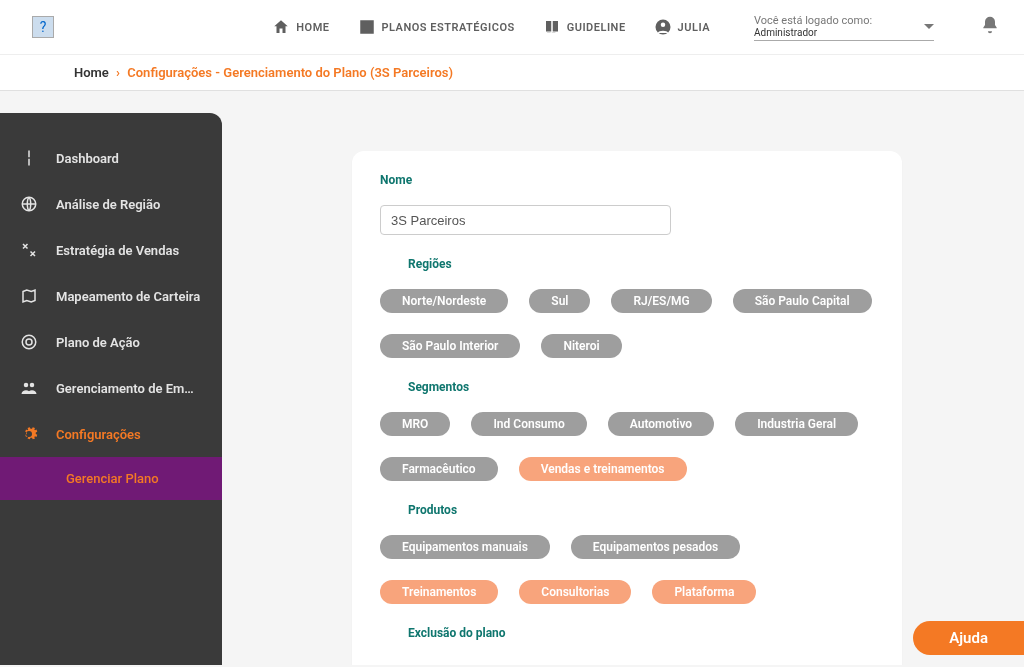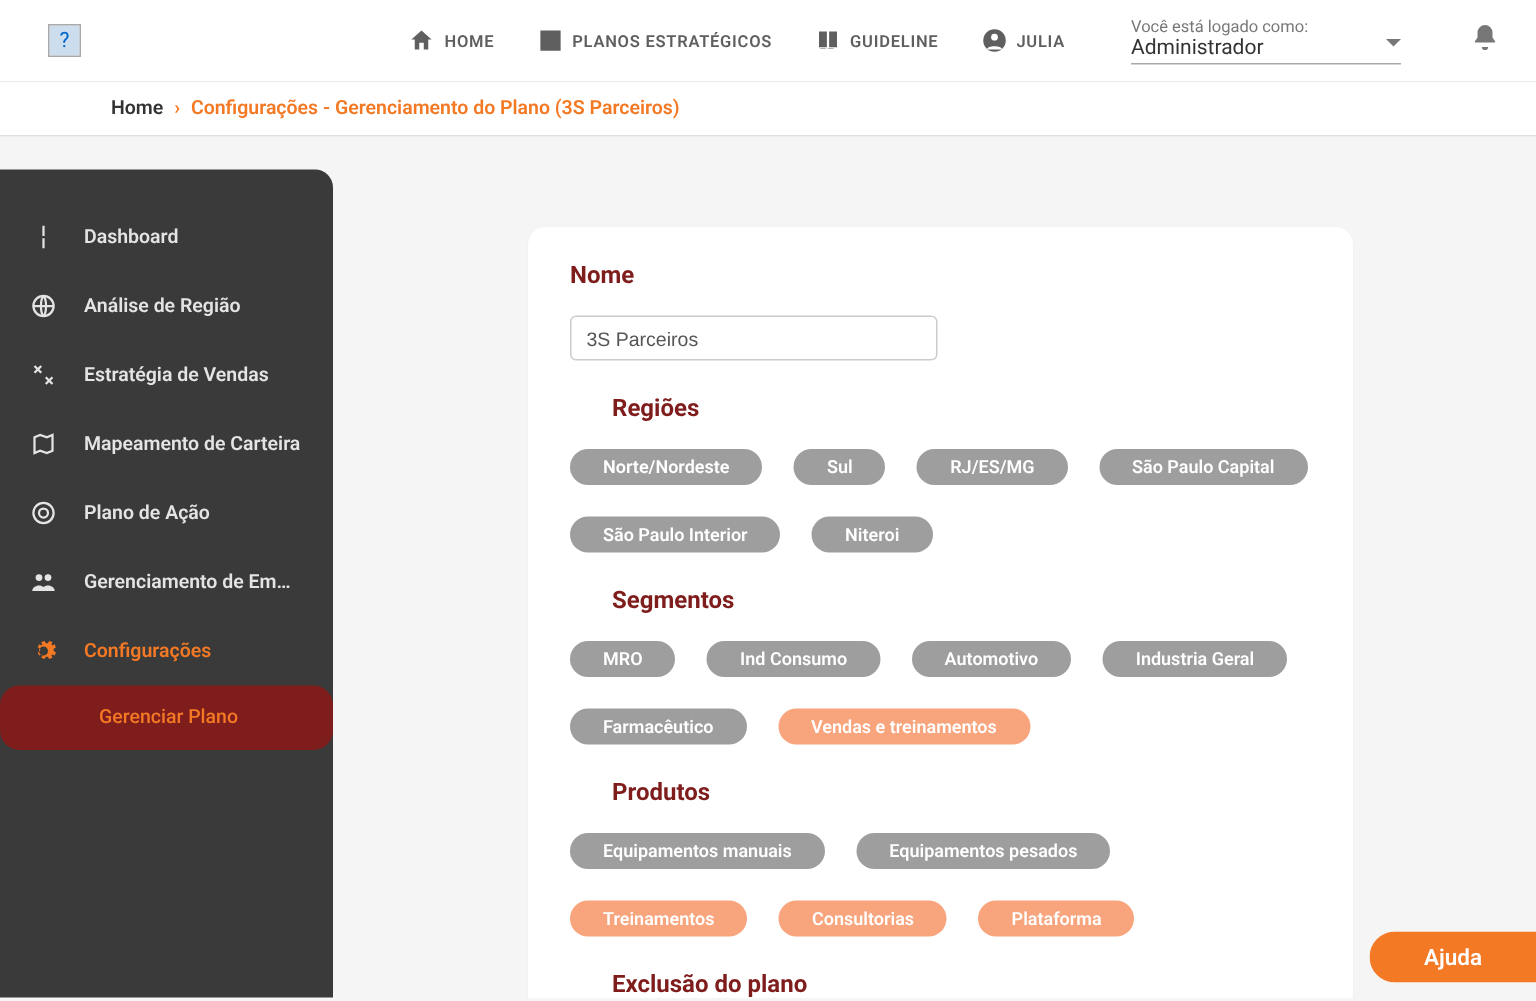--- a/index.html
+++ b/index.html
@@ -46,21 +46,21 @@
     display:flex;align-items:center;gap:6px;
     font-size:11px;letter-spacing:.5px;font-weight:600;
     color:#5f5f5f;
   }
   .topnav-item svg{width:18px;height:18px;fill:#5f5f5f;}
   .login-box{
     display:flex;flex-direction:column;justify-content:flex-start;
     width:180px;font-size:11px;color:#777;margin-left:16px;
     border-bottom:1px solid #aaa;padding-bottom:2px;position:relative;
   }
-  .login-box .role{font-size:14px;color:#333;}
+  .login-box .role{font-size:10px;color:#333;}
   .login-box .caret{position:absolute;right:0;bottom:6px;border:5px solid transparent;border-top-color:#777;}
   .bell{margin-left:18px;}
   .bell svg{width:20px;height:20px;fill:#777;}
   
   .breadcrumb{
     background:#fff;
     border-bottom:1px solid #e0e0e0;
     padding:10px 24px 10px 74px;
     font-size:13px;
   }
@@ -82,32 +82,32 @@
   .side-item{
     display:flex;align-items:center;gap:18px;
     padding:14px 20px;font-weight:600;cursor:pointer;text-align:right;
   }
   .side-item svg{width:18px;height:18px;fill:#e4e4e4;flex-shrink:0;}
   .side-item.active{color:var(--orange);}
   .side-item.active svg{fill:var(--orange);}
   .side-sub{
     padding:14px 20px 14px 66px;font-size:13px;cursor:pointer;font-weight:500;
   }
-  .side-sub.active{background:#7f1d1d;color:var(--orange);border-radius:13px;}
+  .side-sub.active{background:#701a75;color:var(--orange);}
   
   .content{flex:1;overflow-y:auto;padding:60px 40px 40px 130px;position:relative;}
   .card{
     background:#fff;border-radius:12px;
     width:550px;padding:22px 28px 28px 28px;
     box-shadow:0 1px 2px rgba(0,0,0,.04);
   }
-  .sec-title{font-size:16px;font-weight:700;color:#7f1d1d;margin:0 0 18px 0;}
+  .sec-title{font-size:12px;font-weight:700;color:#0f766e;margin:0 0 18px 0;}
   .sec-title.mt{margin-top:22px;margin-left:28px;}
   .name-input{
-    width:245px;height:30px;border:1px solid #ccc;border-radius:4px;
+    width:291px;height:30px;border:1px solid #ccc;border-radius:4px;
     padding:0 10px;font-size:13px;color:#555;
   }
   .chips{display:flex;flex-wrap:wrap;gap:21px;margin-bottom:2px;}
   .chip{
     border-radius:14px;padding:5px 22px;font-size:12px;font-weight:600;
     color:#fff;white-space:nowrap;cursor:pointer;
     background:var(--grey-chip);
   }
   .chip.sel{background:var(--orange-light);}
   .del-btn{

